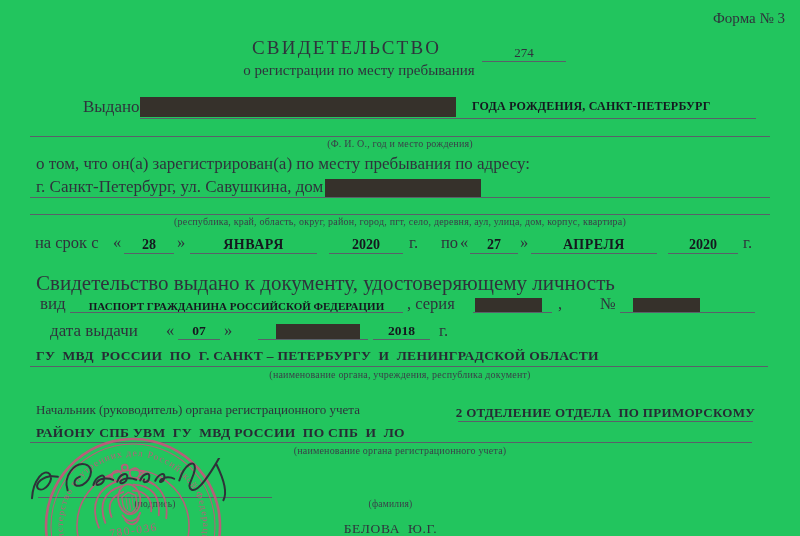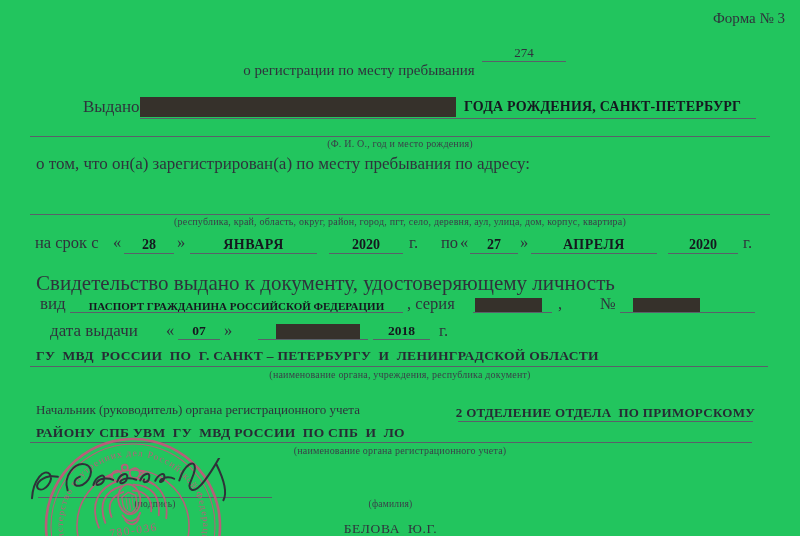--- a/index.html
+++ b/index.html
@@ -20,34 +20,39 @@
   .caps{font-weight:bold;color:#272b34;letter-spacing:.3px;white-space:pre;}
   svg text{font-family:"Liberation Serif", serif;}
 </style>
 </head>
 <body>
 
 <div class="page">
 
   <div class="abs" style="right:38px;top:10px;font-size:15px;">Форма № 3</div>
 
+  <div class="abs" style="left:252px;top:37px;font-size:19px;letter-spacing:2.2px;">СВИДЕТЕЛЬСТВО</div>
   <div class="abs cell" style="left:482px;top:42px;width:84px;height:19px;font-size:13px;">
     <span>274</span>
   </div>
   <div class="abs" style="left:0;top:62px;width:718px;text-align:center;font-size:15px;">о регистрации по месту пребывания</div>
 
   <div class="abs" style="left:83px;top:97px;font-size:17px;">Выдано</div>
   <div class="abs cell" style="left:140px;top:95px;width:616px;height:23px;justify-content:flex-start;align-items:center;">
     <span class="bar" style="width:316px;height:20px;"></span>
-    <span class="boldval" style="margin-left:8px;font-size:14px;letter-spacing:.2px;">ГОДА РОЖДЕНИЯ, САНКТ-ПЕТЕРБУРГ</span>
+    <span class="boldval" style="margin-left:16px;font-size:12px;letter-spacing:.2px;">ГОДА РОЖДЕНИЯ, САНКТ-ПЕТЕРБУРГ</span>
   </div>
   <div class="abs rule" style="left:30px;top:136px;width:740px;"></div>
   <div class="abs cap" style="left:30px;top:138px;width:740px;">(Ф. И. О., год и место рождения)</div>
 
   <div class="abs txt" style="left:36px;top:154px;font-size:17px;">о том, что он(а) зарегистрирован(а) по месту пребывания по адресу:</div>
+  <div class="abs cell" style="left:30px;top:176px;width:740px;height:21px;justify-content:flex-start;">
+    <span style="margin-left:6px;font-size:17px;">г. Санкт-Петербург, ул. Савушкина, дом</span>
+    <span class="bar" style="width:156px;height:18px;margin-left:2px;"></span>
+  </div>
   <div class="abs rule" style="left:30px;top:214px;width:740px;"></div>
   <div class="abs cap" style="left:30px;top:216px;width:740px;">(республика, край, область, округ, район, город, пгт, село, деревня, аул, улица, дом, корпус, квартира)</div>
 
   <div class="abs" style="left:0;top:233px;width:800px;height:22px;">
     <span class="abs" style="left:35px;font-size:16.5px;">на срок с</span>
     <span class="abs" style="left:113px;font-size:16.5px;">«</span>
     <div class="abs cell boldval" style="left:124px;top:0;width:50px;height:20px;font-size:14px;">28</div>
     <span class="abs" style="left:177px;font-size:16.5px;">»</span>
     <div class="abs cell boldval" style="left:190px;top:0;width:127px;height:20px;font-size:14px;letter-spacing:.5px;">ЯНВАРЯ</div>
     <div class="abs cell boldval" style="left:329px;top:0;width:74px;height:20px;font-size:14px;">2020</div>

